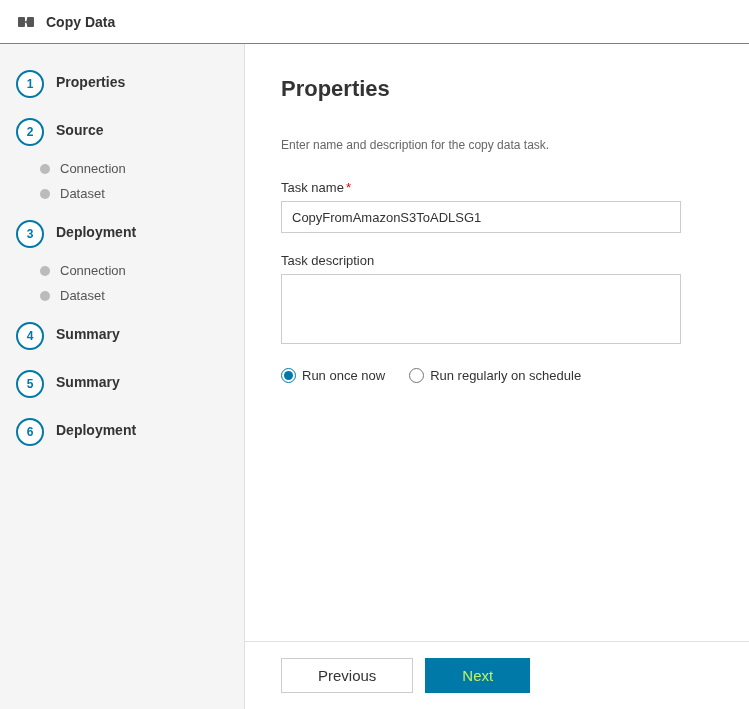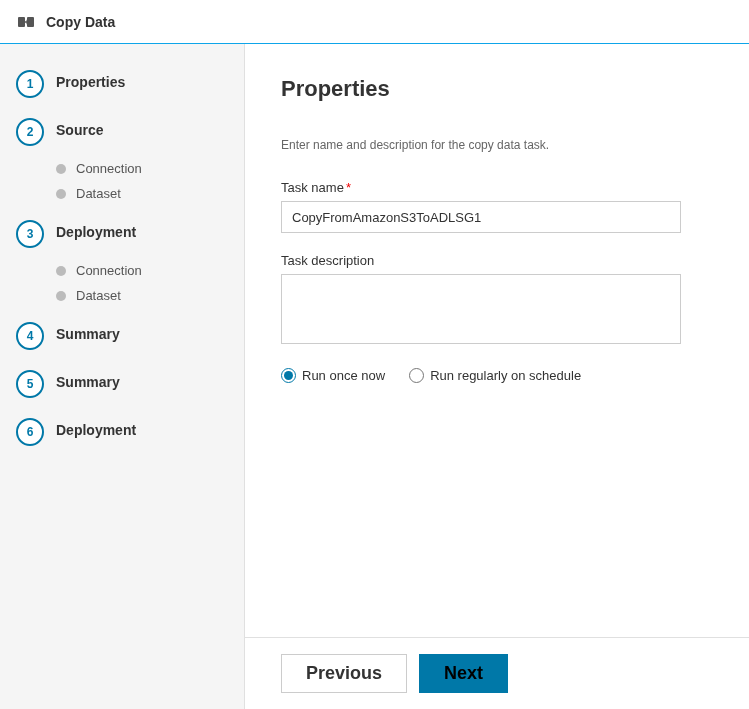--- a/index.html
+++ b/index.html
@@ -73,21 +73,21 @@
     }
 
     .step-label {
       font-size: 14px;
       font-weight: 600;
       color: #333;
       padding-top: 4px;
     }
 
     .sub-items {
-      padding-left: 56px;
+      padding-left: 40px;
       padding-bottom: 4px;
     }
     .sub-item {
       display: flex;
       align-items: center;
       gap: 10px;
       padding: 5px 0;
     }
     .sub-circle {
       width: 10px;
@@ -196,31 +196,31 @@
     
     .content-footer {
       padding: 16px 36px;
       border-top: 1px solid #e0e0e0;
       display: flex;
       gap: 12px;
       justify-content: flex-start;
       background: #fff;
     }
     .btn {
-      padding: 8px 24px;
-      font-size: 18px;
-      font-weight: 700;
+      padding: 8px 36px;
+      font-size: 15px;
+      font-weight: 400;
       cursor: pointer;
       border: 1px solid #ccc;
       background: #fff;
       color: #333;
     }
     .btn-primary {
       background: #0078a8;
-      color: #000000;
+      color: #bef264;
       border-color: #0078a8;
     }
   </style>
 </head>
 <body>
 
 <div class="top-bar">
   <svg class="top-bar-icon" viewBox="0 0 20 20" fill="none" xmlns="http://www.w3.org/2000/svg">
     <rect x="2" y="5" width="7" height="10" rx="1" fill="#555"></rect>
     <rect x="11" y="5" width="7" height="10" rx="1" fill="#555"></rect>

